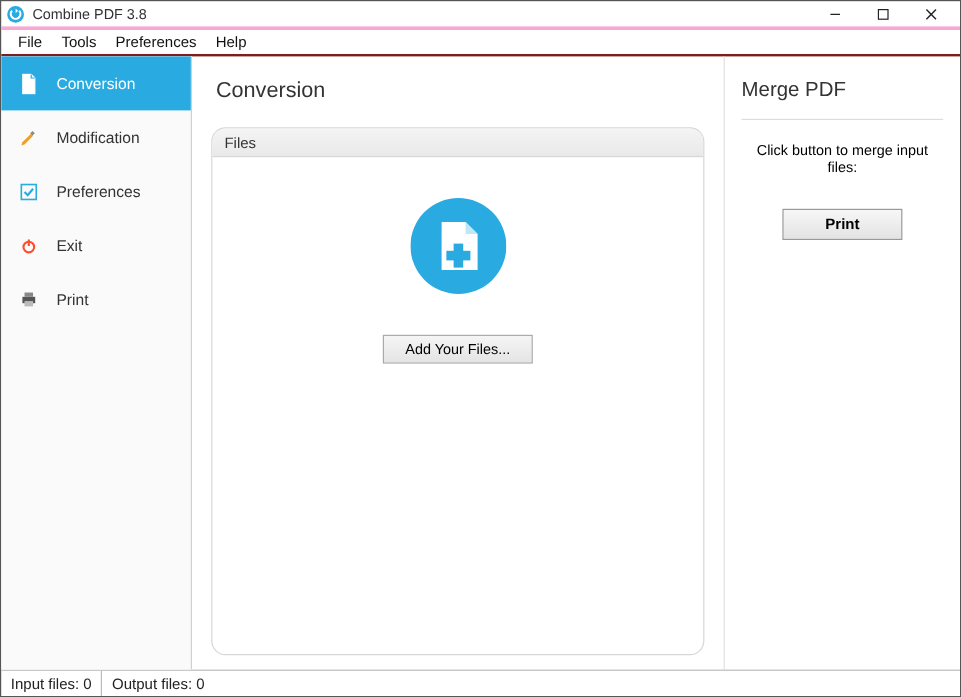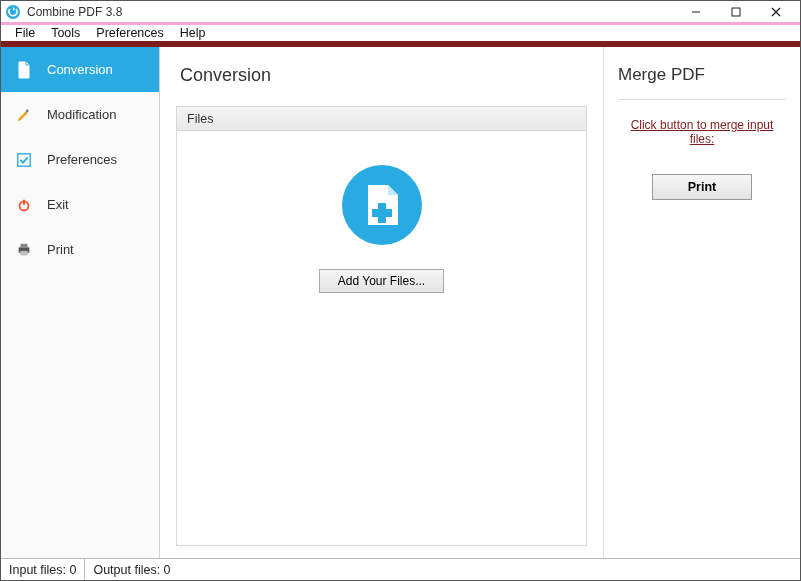--- a/index.html
+++ b/index.html
@@ -3,44 +3,44 @@
 <meta charset="utf-8">
 <style>
 * { box-sizing: border-box; margin: 0; padding: 0; font-family: "Segoe UI", Tahoma, sans-serif; }
 body { background: #fff; width: 801px; height: 581px; overflow: hidden; border: 1px solid #555; }
 
 .titlebar { height: 24px; display: flex; align-items: center; padding: 0 4px; border-bottom: 3px solid #f9a8d4; font-size: 12px; color: #333; }
 .titlebar .app-icon { width: 16px; height: 16px; margin-right: 6px; display: flex; align-items: center; justify-content: center; }
 .titlebar .title { flex: 1; }
 .titlebar .win-btn { width: 40px; height: 22px; display: flex; align-items: center; justify-content: center; font-size: 12px; color: #222; }
 
-.menubar { height: 22px; display: flex; align-items: center; padding: 0 6px; font-size: 12.5px; color: #111; border-bottom: 6px solid #7f1d1d; }
+.menubar { height: 22px; display: flex; align-items: center; padding: 0 6px; font-size: 12.5px; color: #111; border-bottom: 2px solid #7f1d1d; }
 .menubar .menu-item { padding: 2px 8px; cursor: default; }
 
 .body-area { display: flex; height: calc(100% - 24px - 22px - 22px); }
 
 .sidebar { width: 159px; height: 100%; background: #fafafa; border-right: 1px solid #d0d0d0; }
 .side-item { height: 45px; display: flex; align-items: center; padding: 0 14px; font-size: 13px; color: #333; cursor: pointer; gap: 14px; }
 .side-item.active { background: #29abe2; color: #fff; }
 .side-item .ico { width: 18px; height: 18px; display: flex; align-items: center; justify-content: center; }
 
 .main { flex: 1; display: flex; }
 .center { flex: 1; padding: 18px 16px 12px 16px; border-right: 1px solid #e0e0e0; display: flex; flex-direction: column; }
 .center h1 { font-size: 18px; font-weight: 400; color: #333; margin-bottom: 20px; padding-left: 4px; }
 
-.files-panel { border: 1px solid #d7d7d7; background: #fff; border-radius: 0; flex: 1; display: flex; flex-direction: column; overflow: hidden; }
+.files-panel { border: 1px solid #d7d7d7; background: #fff; border-radius: 12px; flex: 1; display: flex; flex-direction: column; overflow: hidden; }
 .files-header { background: linear-gradient(#f4f4f4,#e9e9e9); border-bottom: 1px solid #d7d7d7; height: 24px; display: flex; align-items: center; padding: 0 10px; font-size: 12.5px; color: #333; }
 .files-body { flex: 1; display: flex; flex-direction: column; align-items: center; justify-content: flex-start; padding-top: 34px; }
 .file-drop-icon { width: 80px; height: 80px; }
-.add-btn { margin-top: 24px; height: 24px; padding: 0 18px; font-size: 12px; background: linear-gradient(#f5f5f5,#e4e4e4); border: 1px solid #aaa; cursor: pointer; }
+.add-btn { margin-top: 34px; height: 24px; padding: 0 18px; font-size: 12px; background: linear-gradient(#f5f5f5,#e4e4e4); border: 1px solid #aaa; cursor: pointer; }
 
 .right { width: 196px; padding: 18px 14px 12px 14px; }
 .right h2 { font-size: 17px; font-weight: 400; color: #333; margin-bottom: 14px; }
 .right hr { border: none; border-top: 1px solid #ddd; margin-bottom: 18px; }
-.right .hint { font-size: 12px; color: #7f1d1d; text-align: center; margin-bottom: 28px; text-decoration: underline; }
+.right .hint { font-size: 12px; color: #000000; text-align: center; margin-bottom: 28px; }
 .merge-btn { display: block; margin: 0 auto; width: 100px; height: 26px; font-size: 12.5px; font-weight: 700; background: linear-gradient(#f7f7f7,#e3e3e3); border: 1px solid #999; cursor: pointer; }
 
 .statusbar { height: 22px; border-top: 1px solid #bbb; display: flex; align-items: stretch; font-size: 12.5px; color: #222; }
 .statusbar .cell { display: flex; align-items: center; padding: 0 8px; border-right: 1px solid #bbb; }
 .statusbar .cell:last-child { border-right: none; flex: 1; }
 </style>
 </head>
 <body>
 
 <div class="titlebar">

